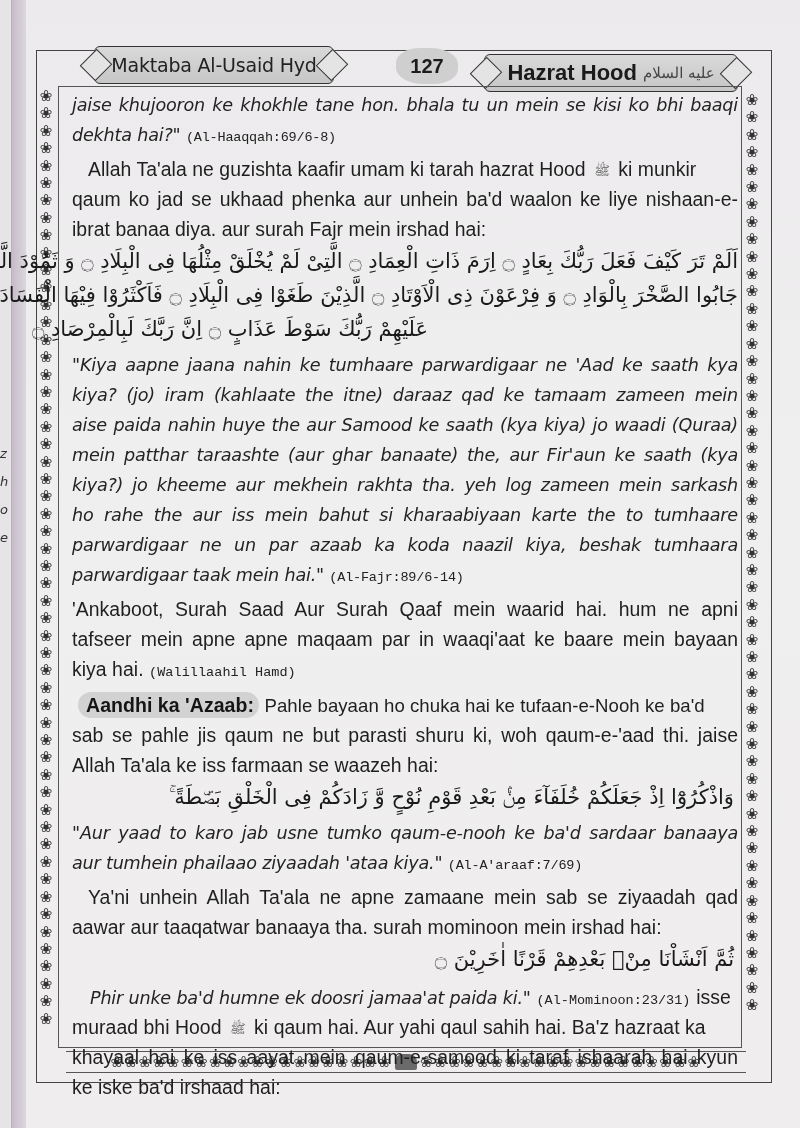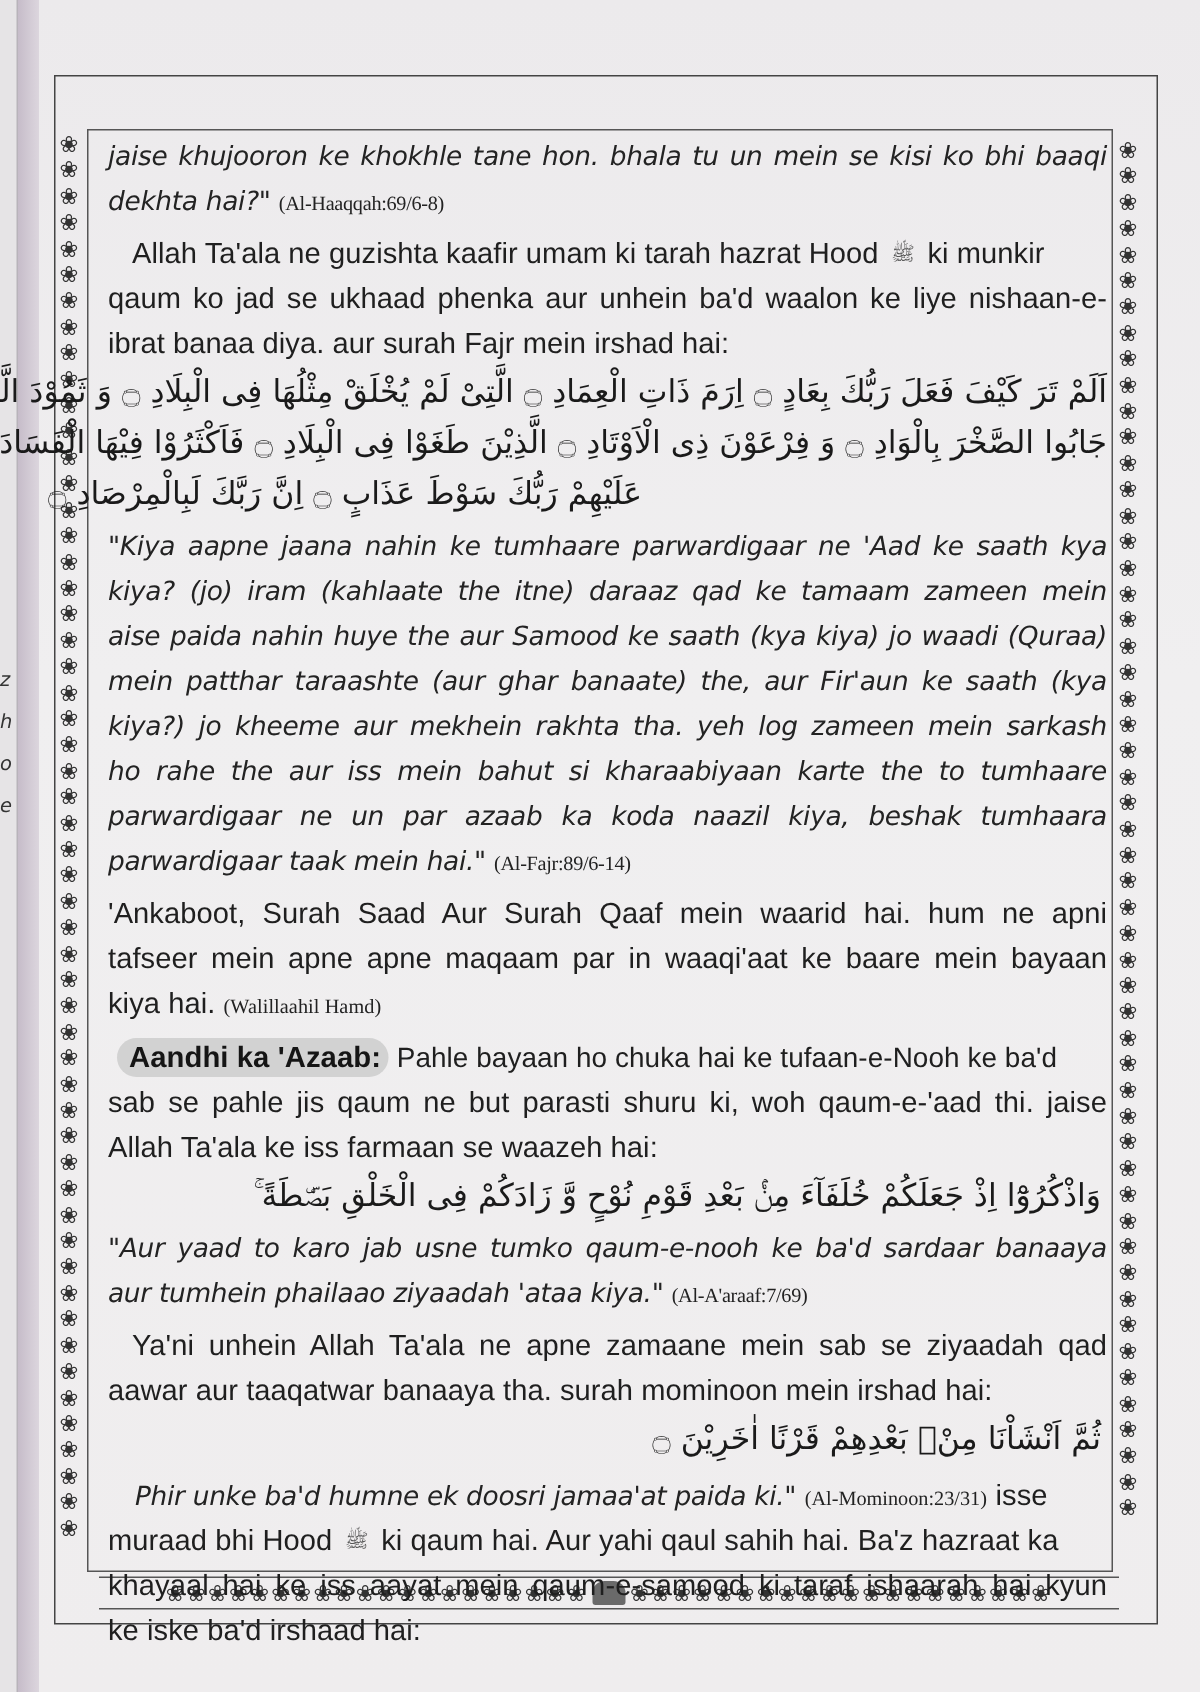--- a/index.html
+++ b/index.html
@@ -101,21 +101,21 @@
     
     .content {
       position: absolute; left: 46px; top: 90px; width: 666px;
     }
     .line {
       height: 30px; line-height: 30px; white-space: nowrap; overflow: visible;
       font-size: 18px;
     }
     .it { font-family: "DejaVu Sans", sans-serif; font-style: italic; font-size: 17.6px; letter-spacing: -0.2px; color: #232323; }
     .rg { font-family: "Liberation Sans", sans-serif; font-size: 19.4px; color: #1f1f1f; letter-spacing: 0.05px; }
-    .ref { font-family: Liberation Serif, serif; font-style: normal; font-size: 13.5px; color: #222; }
+    .ref { font-family: Liberation Mono, monospace; font-style: normal; font-size: 13.5px; color: #222; }
     .indent { padding-left: 16px; }
     .justify { text-align: justify; text-align-last: justify; }
     .arabic {
       direction: rtl; font-family: "DejaVu Sans", sans-serif; font-size: 21px;
       height: 34px; line-height: 34px; color: #1a1a1a; white-space: nowrap;
     }
     .arabic.justify { text-align: justify; text-align-last: justify; }
     .arabic.right { padding-right: 4px; }
     .arabic.partial { text-align: right; padding-right: 310px; }
     .heading-badge {
@@ -139,20 +139,30 @@
 h
 o
 e</div>
   </div>
 <div class="gutter"></div>
 
 <div class="page">
 
   <div class="outer-frame"></div>
 
+  <div class="header">
+    <div class="cartouche c-left">
+      <span class="txt">Maktaba Al-Usaid Hyd</span>
+    </div>
+    <div class="pg-num">127</div>
+    <div class="cartouche c-right">
+      <span class="txt">Hazrat Hood</span>
+      <span class="honorific">عليه السلام</span>
+    </div>
+  </div>
 
   <div class="inner-frame"></div>
 
   <div class="flower-col left" id="fl-left">
       <span>❀</span>
       <span>❀</span>
       <span>❀</span>
       <span>❀</span>
       <span>❀</span>
       <span>❀</span>

